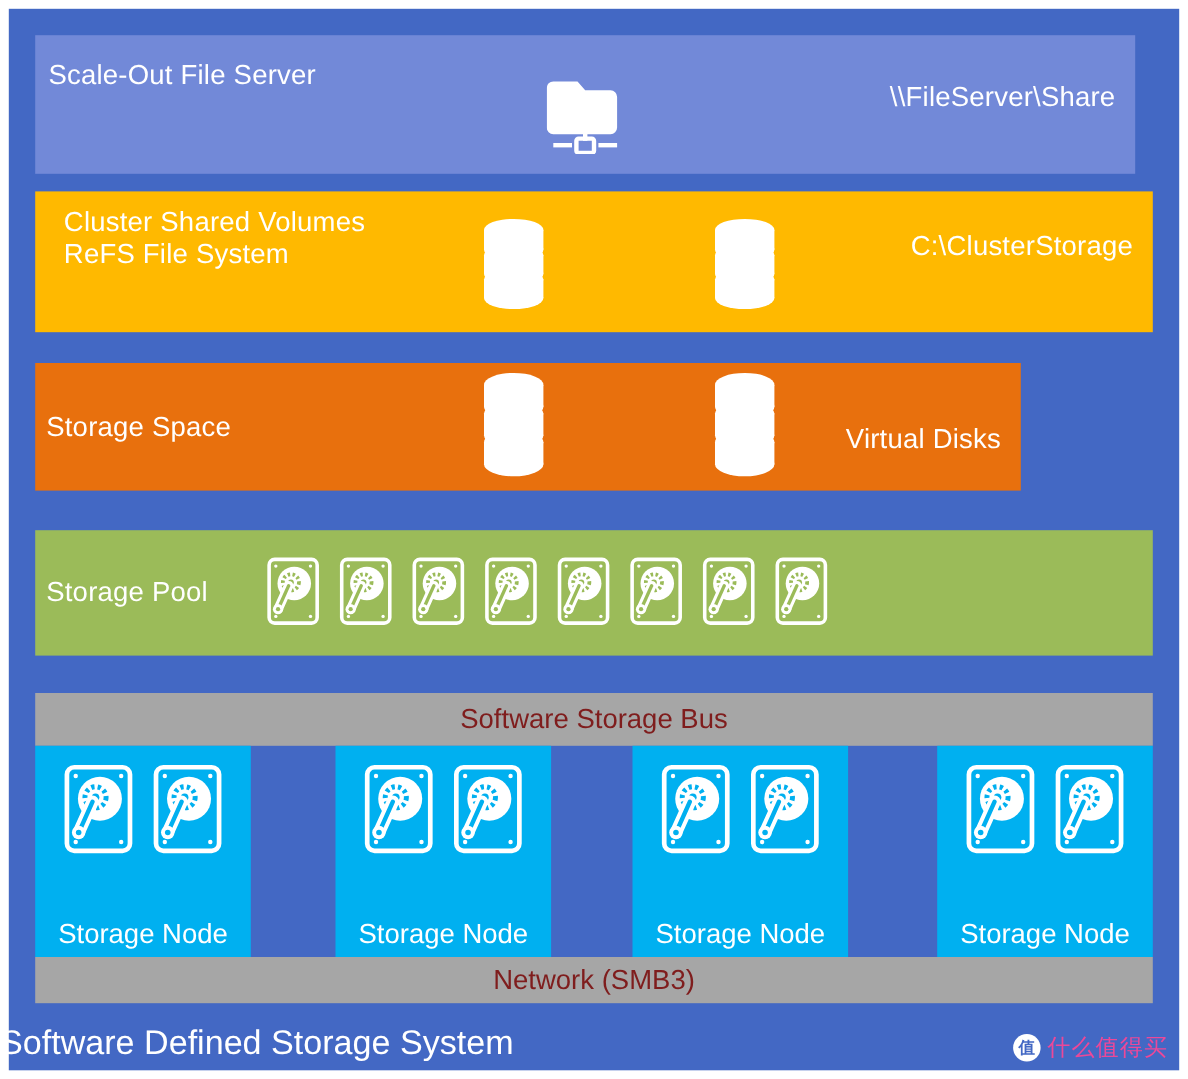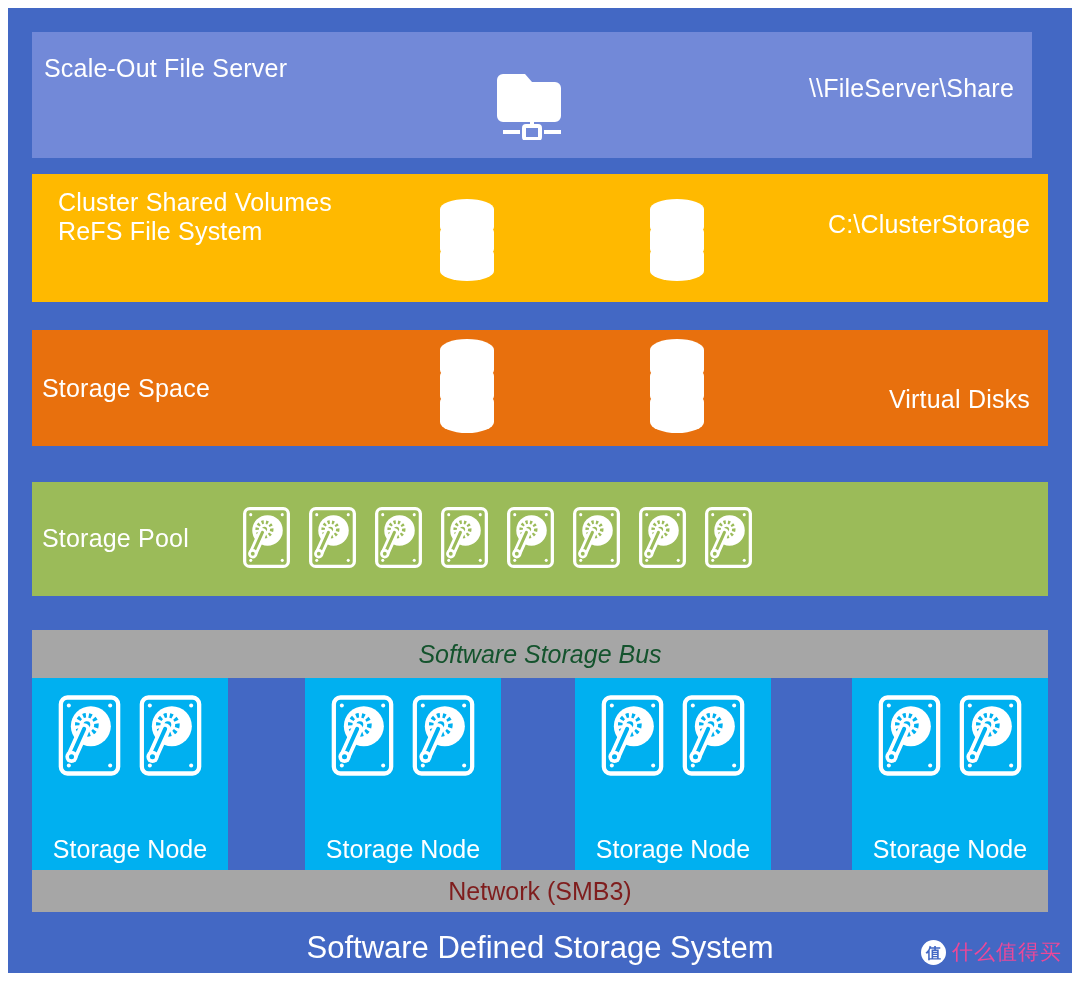--- a/index.html
+++ b/index.html
@@ -84,21 +84,21 @@
     right: 18px;
     top: 36px;
     font-size: 25px;
   }
   .csv-stack-1 { position: absolute; left: 404px; top: 22px; }
   .csv-stack-2 { position: absolute; left: 614px; top: 22px; }
   
   #band-ss {
     left: 32px;
     top: 330px;
-    width: 1016px;
+    width: 896px;
     height: 116px;
     background: #e8700d;
     padding-left: 9px;
   }
   #ss-left {
     position: absolute;
     left: 10px;
     top: 44px;
     font-size: 25px;
   }
@@ -136,22 +136,21 @@
   #band-bus {
     left: 32px;
     top: 630px;
     width: 1016px;
     height: 48px;
     background: #a6a6a6;
     justify-content: center;
   }
   #bus-label {
     font-size: 25px;
-    color: #14532d;
-    font-style: italic;
+    color: #7f1d1d;
   }
   #nodes-row {
     position: absolute;
     left: 32px;
     top: 678px;
     width: 1016px;
     height: 192px;
   }
   .node {
     position: absolute;
@@ -188,21 +187,21 @@
   #network-label {
     font-size: 25px;
     color: #7f1d1d;
   }
   
   #footer-title {
     position: absolute;
     left: 0;
     top: 930px;
     width: 1080px;
-    text-align: center;
+    text-align: left;
     font-size: 31px;
     color: #ffffff;
   }
   
   #watermark {
     position: absolute;
     right: 18px;
     top: 938px;
     display: flex;
     align-items: center;

